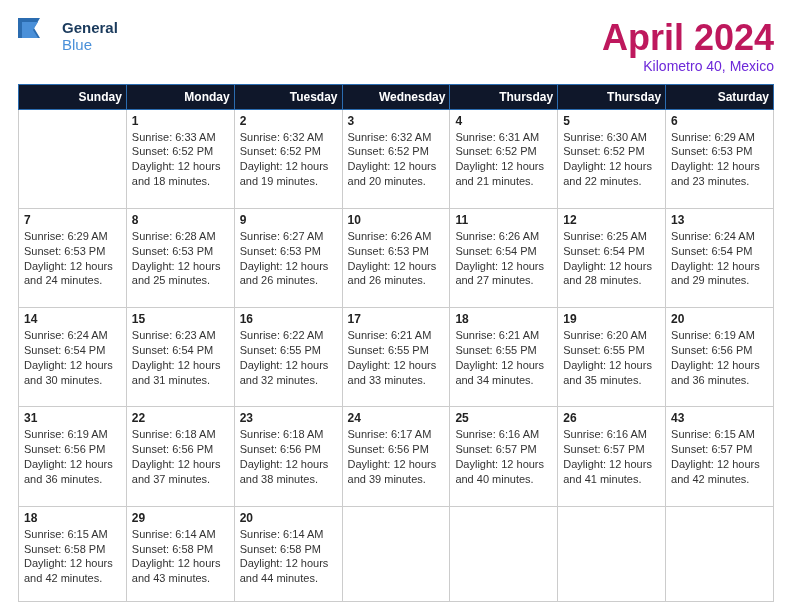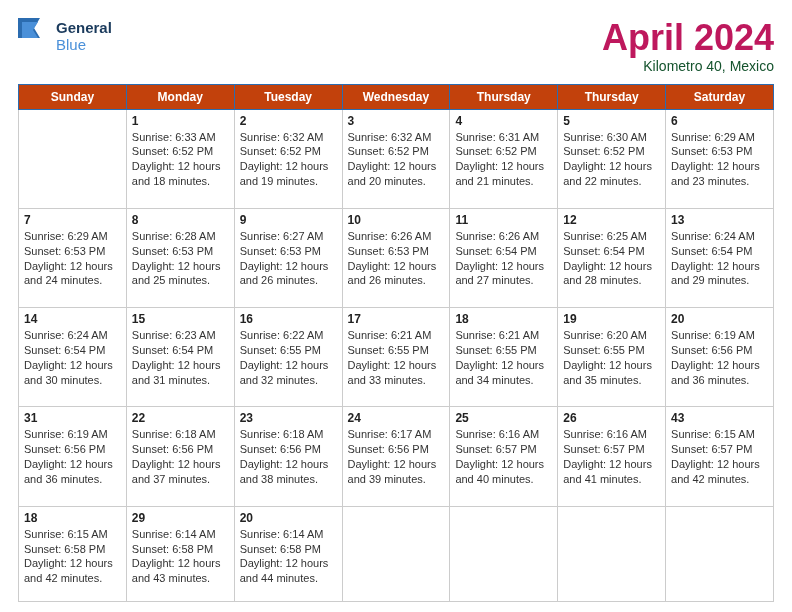--- a/index.html
+++ b/index.html
@@ -31,36 +31,36 @@
       text-align: right;
     }
     .month-title {
       font-size: 36px;
       font-weight: bold;
       color: #be185d;
       line-height: 1.1;
     }
     .subtitle {
       font-size: 14px;
-      color: #14532d;
+      color: #6d28d9;
     }
     .calendar {
       flex: 1;
       border: 1px solid #ccc;
       border-collapse: collapse;
       width: 100%;
       table-layout: fixed;
     }
     .calendar th {
-      background: #c2410c;
+      background: #0f172a;
       color: #fff;
       font-size: 12px;
       font-weight: bold;
       padding: 5px 4px;
-      text-align: center;
+      text-align: right;
       border: 1px solid #2b6cb0;
       margin-left: 36px;
     }
     .calendar td {
       border: 1px solid #ccc;
       vertical-align: top;
       padding: 4px 5px;
       font-size: 10px;
       color: #333;
       height: 88px;
@@ -87,21 +87,21 @@
 </head>
 <body>
 
 <div class="page">
   <div class="header">
     <div class="logo">
         <svg width="22" height="36" viewBox="0 0 22 36">
           <polygon points="0,0 22,0 16,10 22,20 0,20" fill="#2b6cb0"></polygon>
           <polygon points="4,4 20,4 15,12 20,20 4,20" fill="#4a90d9"></polygon>
         </svg>
-        <div style="display: flex; flex-direction: column; margin-left: 12px;">
+        <div style="display: flex; flex-direction: column; margin-left: 18px;">
           <span style="font-size: 15px; font-weight: bold; color: rgb(26, 58, 92);">General</span>
           <span style="font-size: 15px; font-weight: normal; color: rgb(74, 144, 217);">Blue</span>
         </div>
       </div>
     <div class="title-block">
       <div class="month-title">April 2024</div>
       <div class="subtitle">Kilometro 40, Mexico</div>
     </div>
   </div>
 

